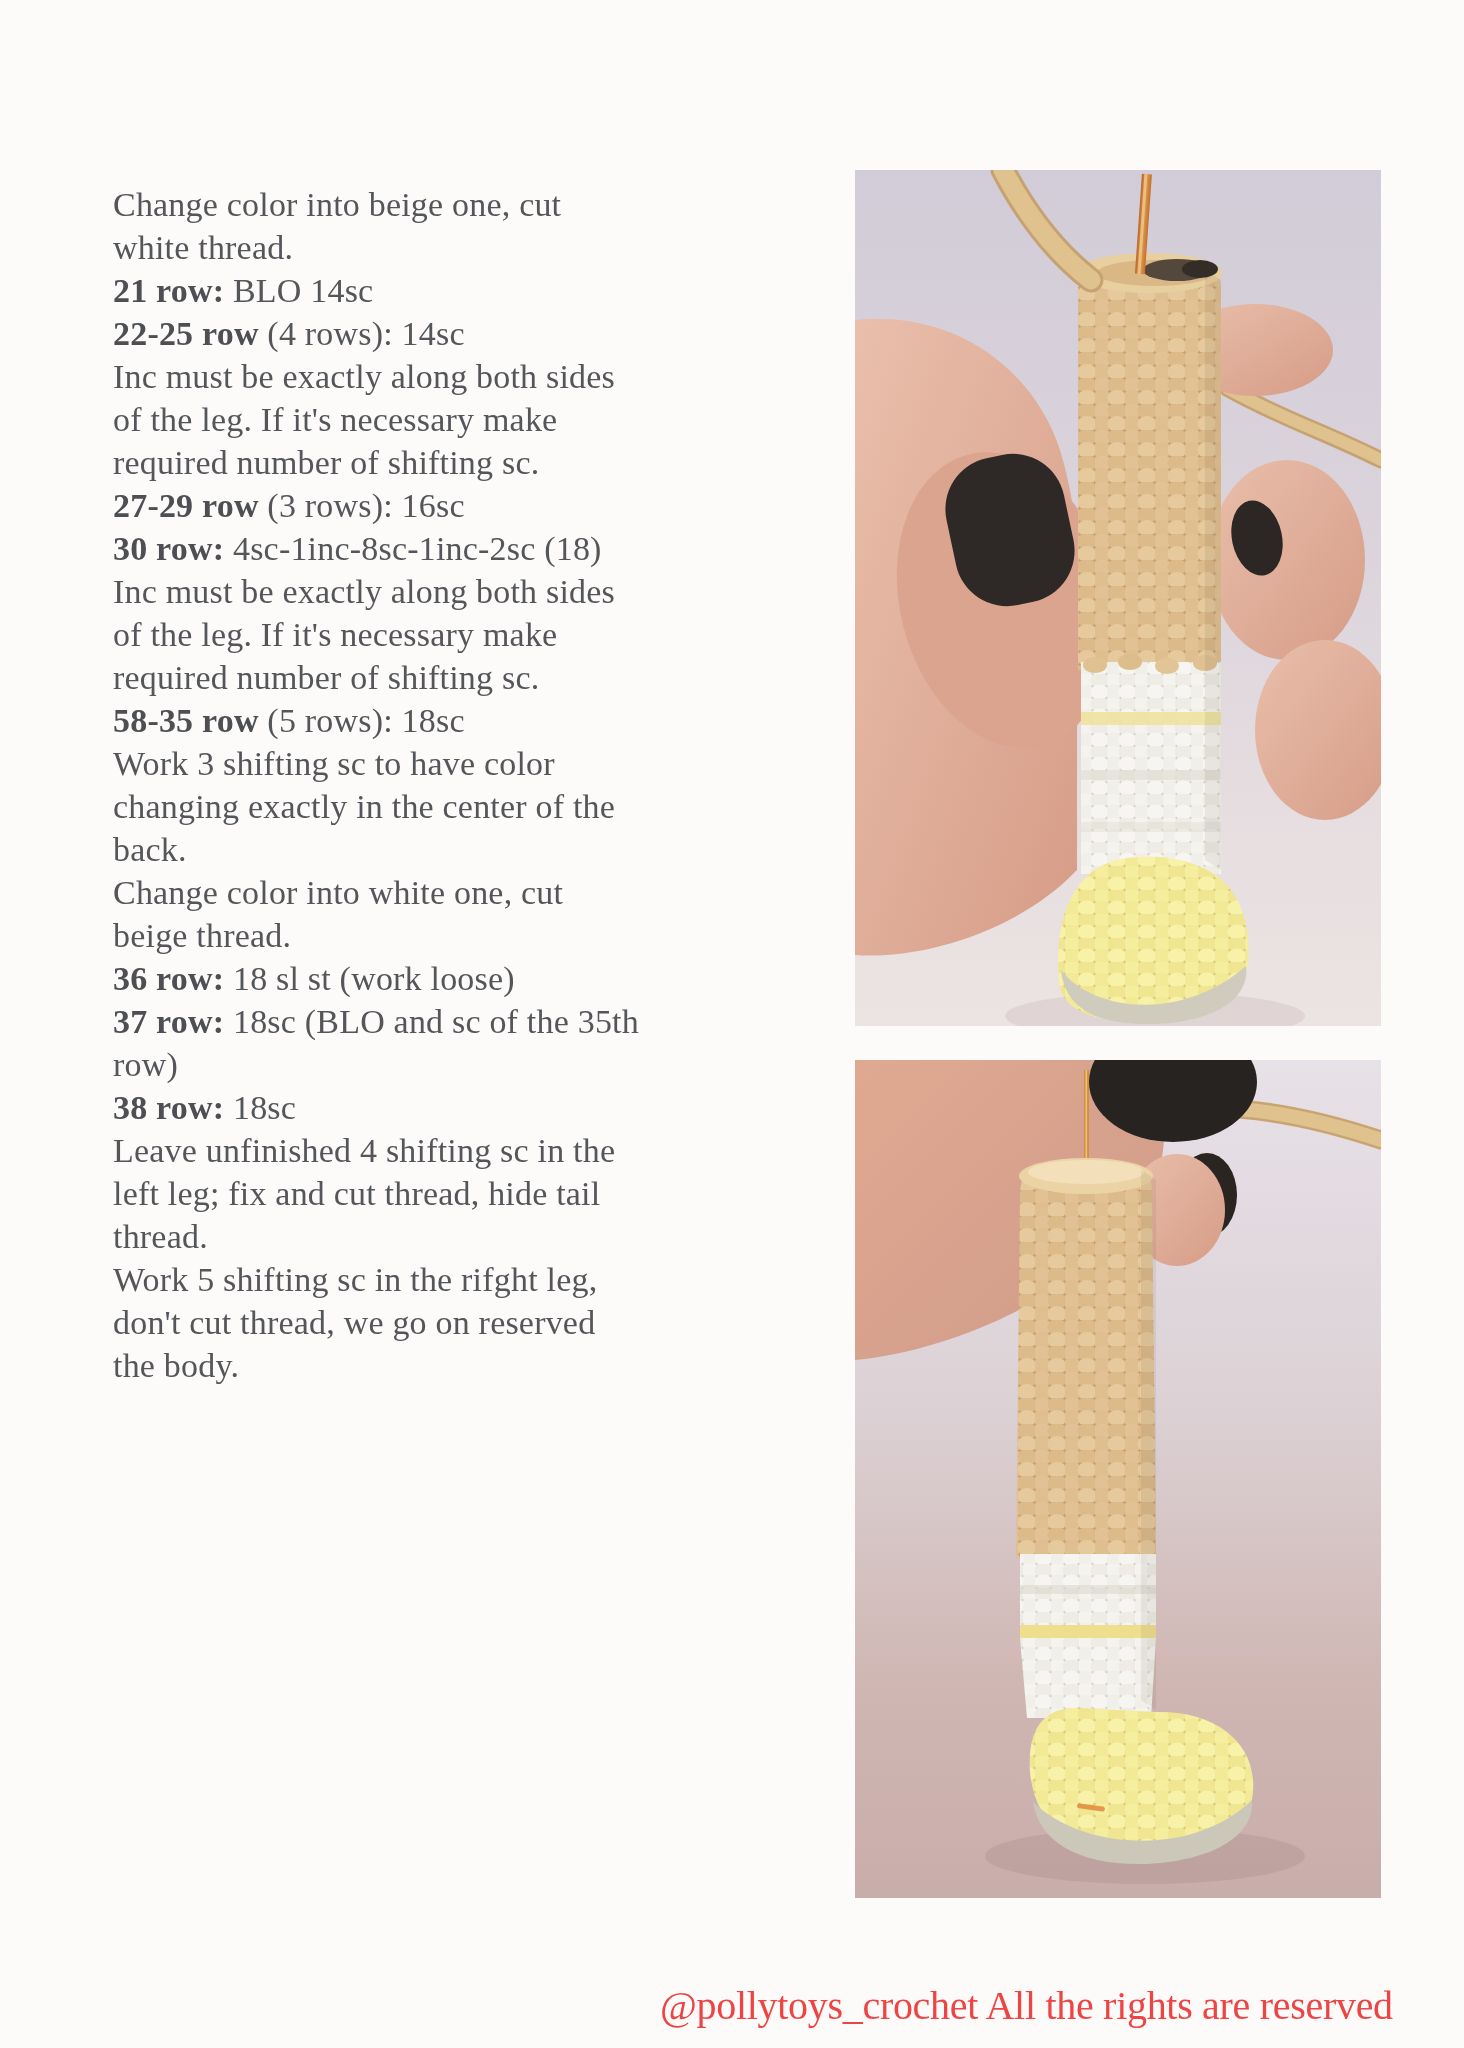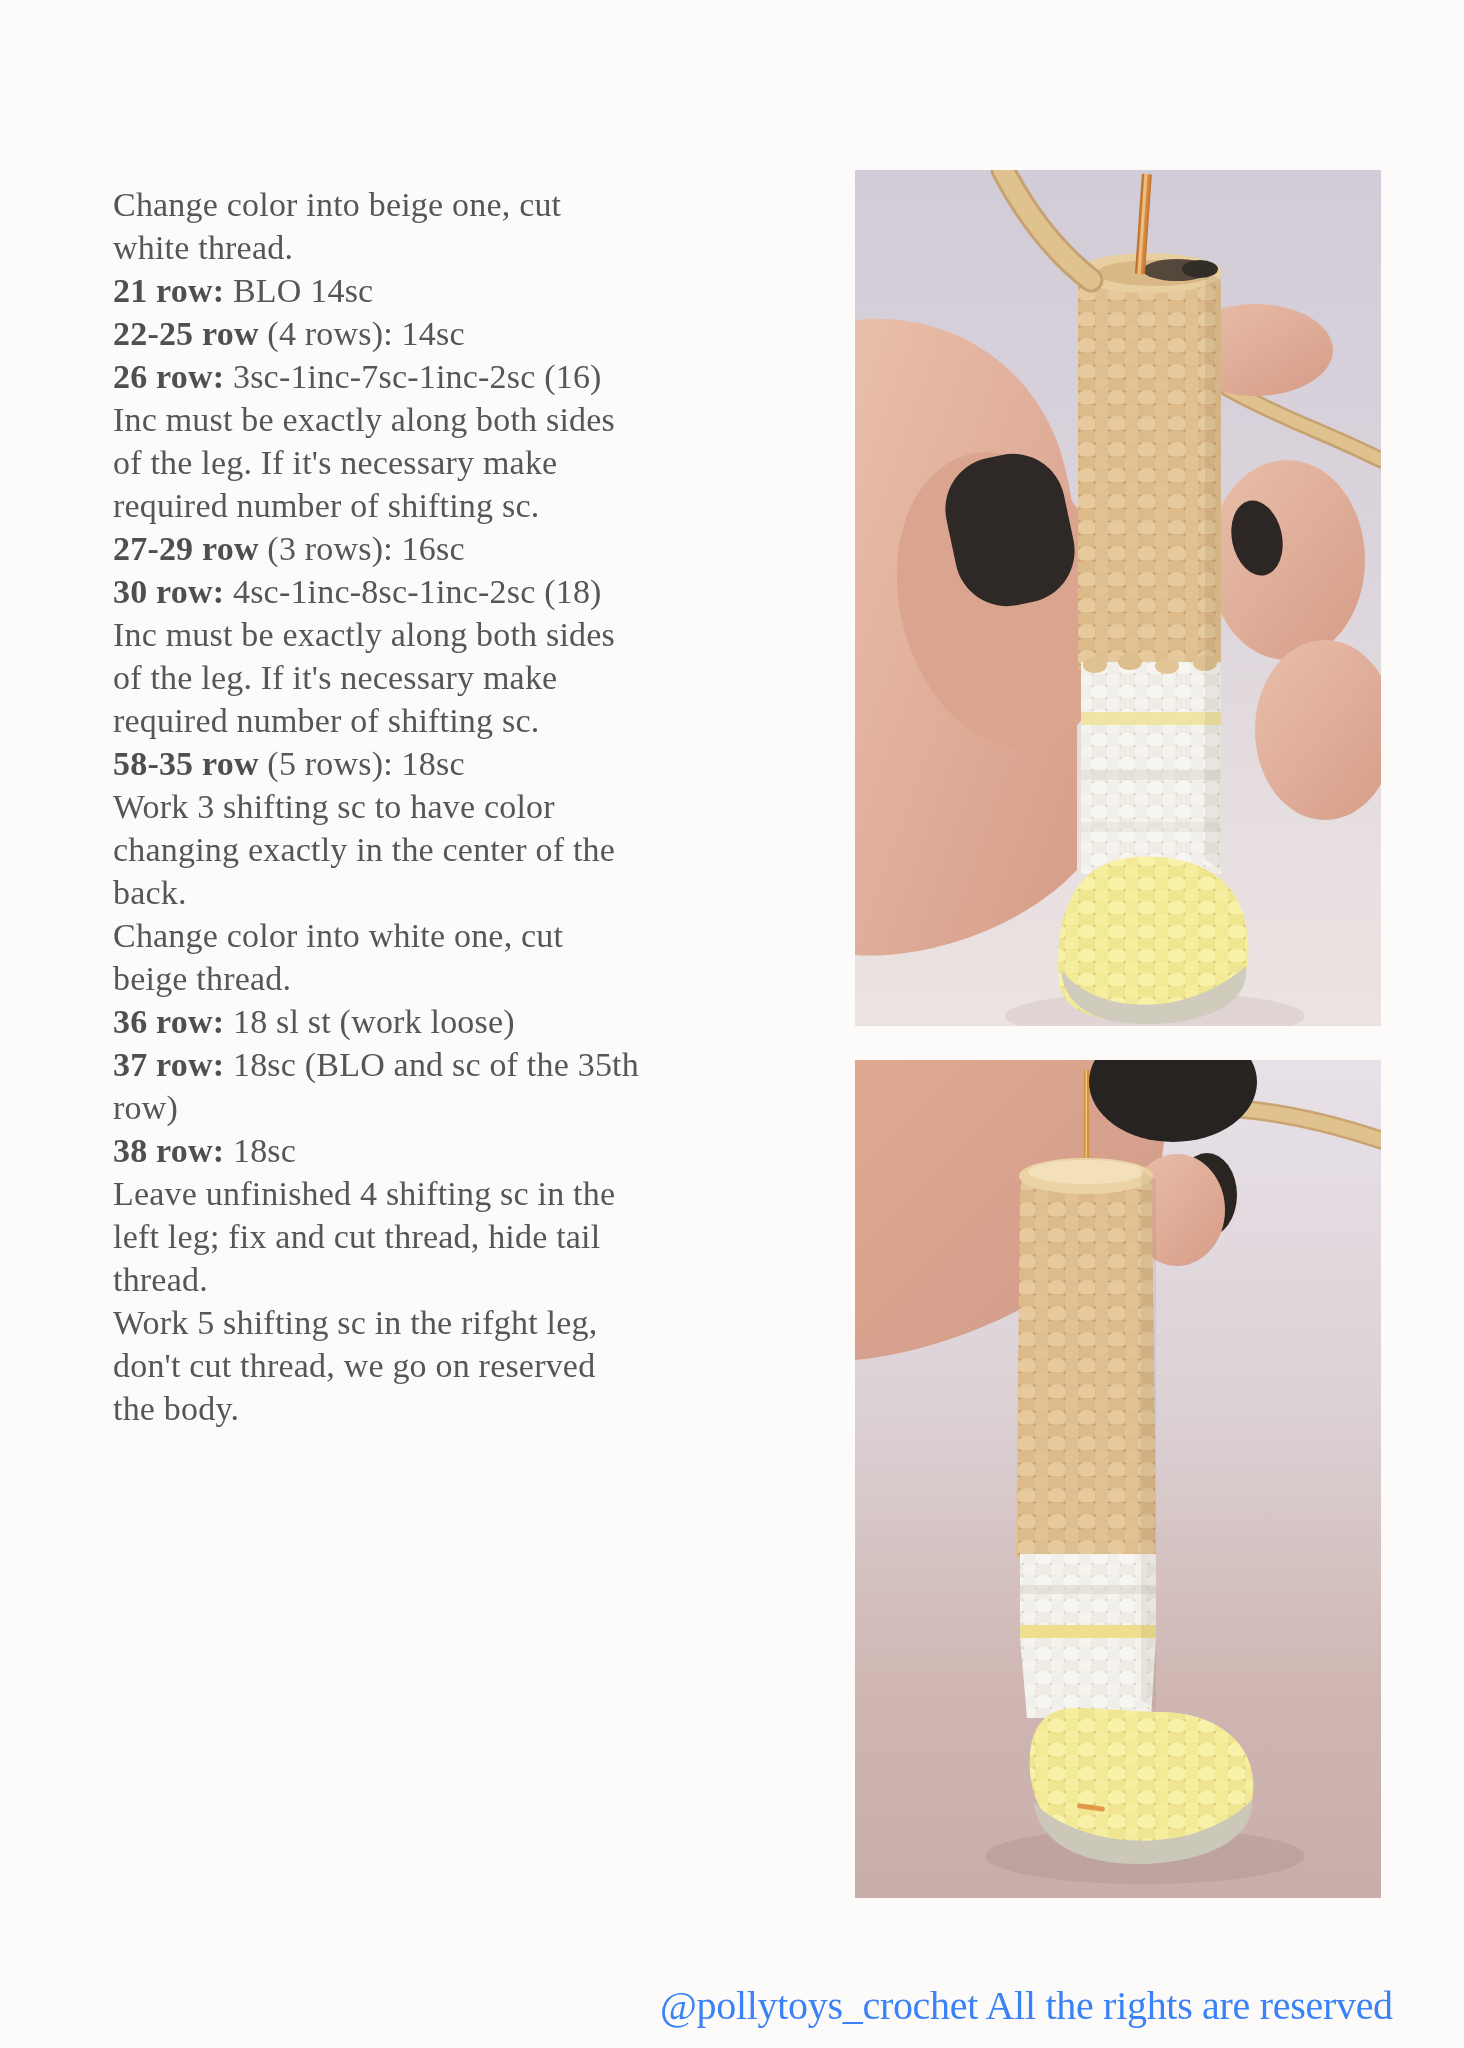--- a/index.html
+++ b/index.html
@@ -27,35 +27,34 @@
     overflow:hidden;
   }
   .photo svg{display:block;}
   .photo1{left:855px;top:170px;width:526px;height:856px;}
   .photo2{left:855px;top:1060px;width:526px;height:838px;}
   .watermark{
     position:absolute;
     left:660px;top:1982px;
     font-size:40px;
     letter-spacing:-0.3px;
-    color:#3b82f6;
+    color:#ef4444;
     white-space:nowrap;
   }
 </style>
 </head>
 <body>
 
 <div class="page">
 
   <div class="instructions">
       <div class="line"><span>Change color into beige one, cut</span></div>
       <div class="line"><span>white thread.</span></div>
       <div class="line"><strong>21 row:</strong><span> BLO 14sc</span></div>
       <div class="line"><strong>22-25 row</strong><span> (4 rows): 14sc</span></div>
-      <div class="line"><strong>26 row:</strong><span> 3sc-1inc-7sc-1inc-2sc (16)</span></div>
       <div class="line"><span>Inc must be exactly along both sides</span></div>
       <div class="line"><span>of the leg. If it's necessary make</span></div>
       <div class="line"><span>required number of shifting sc.</span></div>
       <div class="line"><strong>27-29 row</strong><span> (3 rows): 16sc</span></div>
       <div class="line"><strong>30 row:</strong><span> 4sc-1inc-8sc-1inc-2sc (18)</span></div>
       <div class="line"><span>Inc must be exactly along both sides</span></div>
       <div class="line"><span>of the leg. If it's necessary make</span></div>
       <div class="line"><span>required number of shifting sc.</span></div>
       <div class="line"><strong>58-35 row</strong><span> (5 rows): 18sc</span></div>
       <div class="line"><span>Work 3 shifting sc to have color</span></div>

